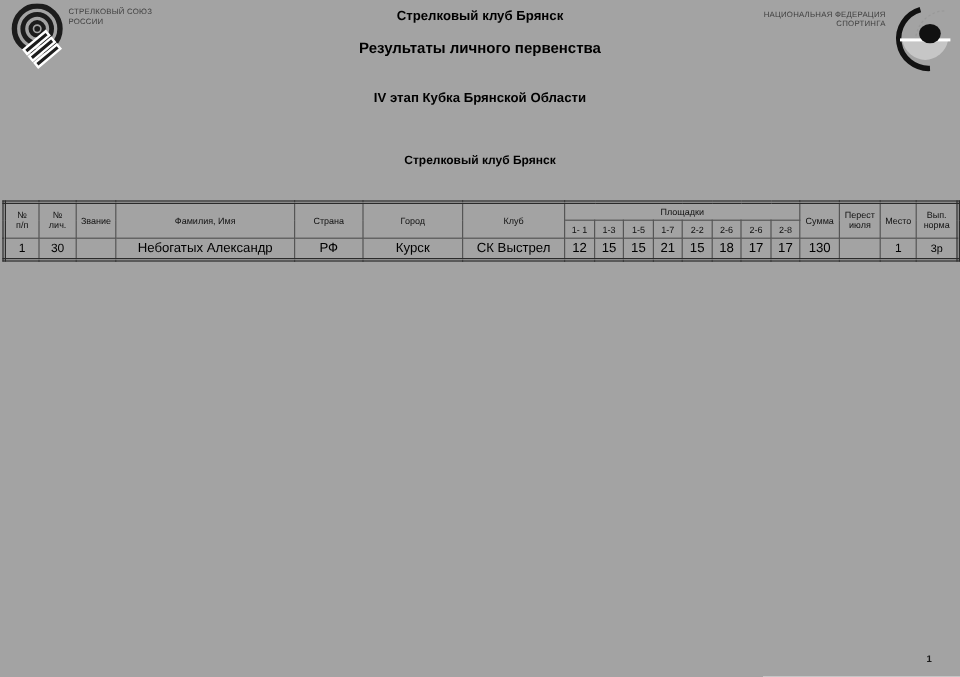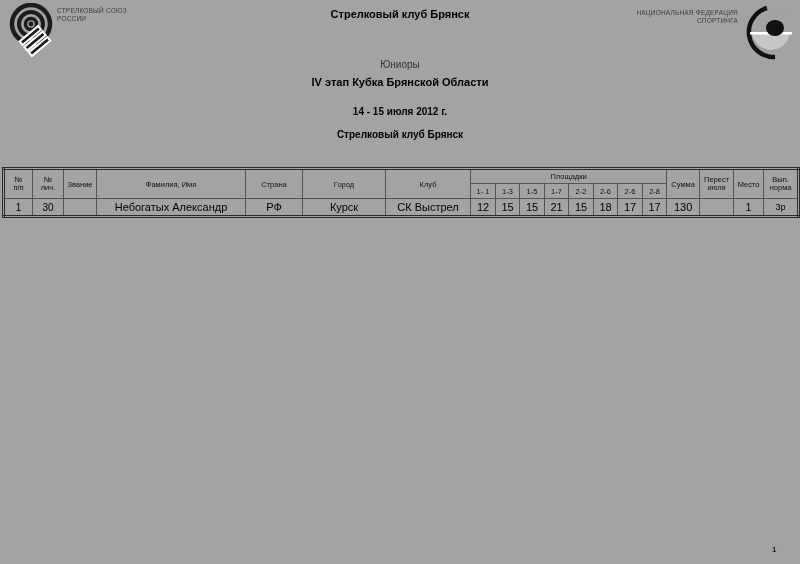--- a/index.html
+++ b/index.html
@@ -71,23 +71,22 @@
   </div>
   <svg class="org-right-logo" width="55" height="58" viewBox="0 0 55 58">
     <path d="M 38 30 a 25 25 0 0 1 25 -25" fill="none" stroke="#999" stroke-width="1" stroke-dasharray="2 2" transform="translate(-20,2)"></path>
     <path d="M 30 55 A 25 25 0 0 1 22 6" fill="none" stroke="#111" stroke-width="4.5"></path>
     <path d="M 7 32 h 38 a 20 20 0 0 1 -19 16 a 20 20 0 0 1 -19 -16 z" fill="#c6c6c6"></path>
     <rect x="5" y="30" width="42" height="2.5" fill="#ffffff"></rect>
     <ellipse cx="30" cy="26" rx="9" ry="8" fill="#111"></ellipse>
   </svg>
 
   <div class="title t1">Стрелковый клуб Брянск</div>
-  <div class="title t3">Юниоры</div>
+  <div class="title t2">Результаты личного первенства</div>
   <div class="title t4">IV этап Кубка Брянской Области</div>
-  <div class="title t5">14 - 15 июля 2012 г.</div>
   <div class="title t6">Стрелковый клуб Брянск</div>
 
   <table class="results">
     <colgroup>
       <col style="width:29px">
         <col style="width:31px">
         <col style="width:33px">
         <col style="width:149px">
       <col style="width:57px">
         <col style="width:83px">

